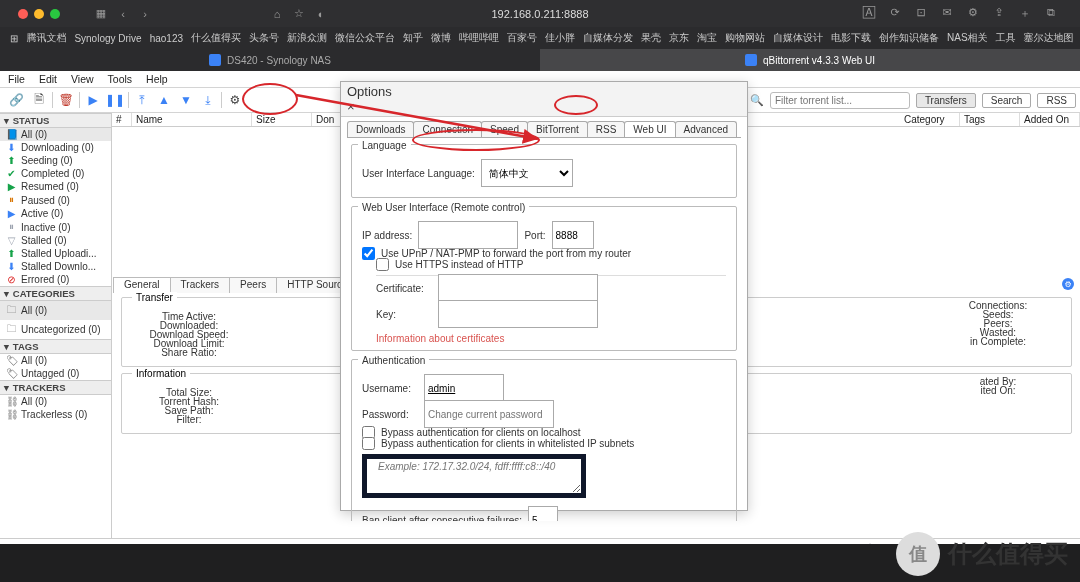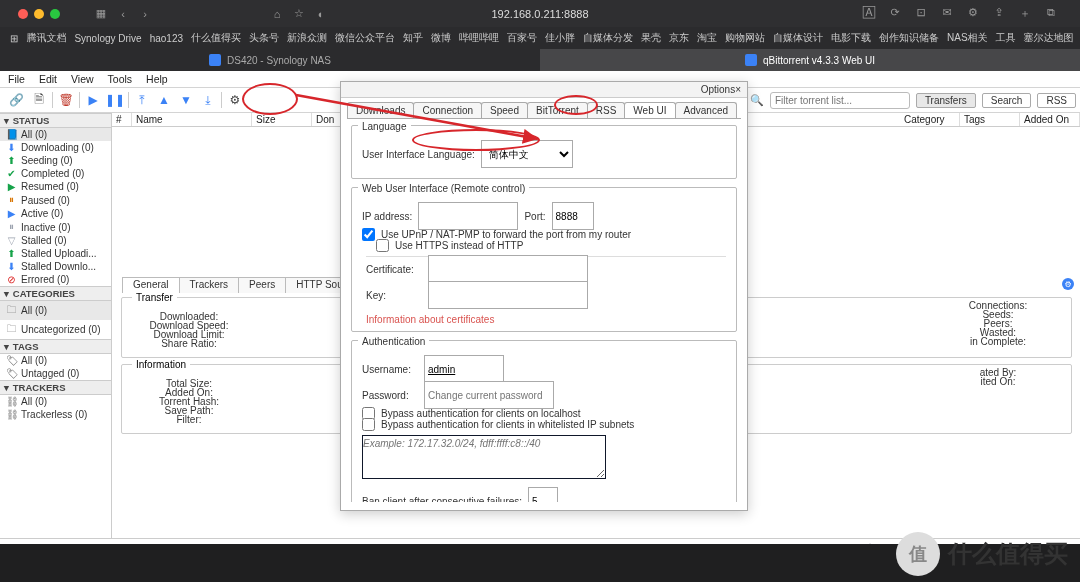--- a/index.html
+++ b/index.html
@@ -44,50 +44,50 @@
 .side-hdr { background: #eee; border-top: 1px solid #ccc; border-bottom: 1px solid #ccc; font-size: 9.5px; font-weight: 600; padding: 1px 4px; color: #444; display: flex; align-items: center; gap: 4px; }
 .side-item { font-size: 10px; padding: 1px 4px 1px 6px; display: flex; align-items: center; gap: 4px; white-space: nowrap; }
 .side-item.sel { background: #e8e8e8; }
 .mi { width: 11px; text-align: center; font-size: 10px; }
 
 
 .tbl-head { position: absolute; left: 112px; right: 0; top: 42px; height: 14px; border-bottom: 1px solid #ccc; display: flex; font-size: 10px; color: #222; }
 .th { border-right: 1px solid #ddd; padding: 0 4px; display: flex; align-items: center; }
 
 
-.detail-tabs { position: absolute; left: 122px; right: 0; top: 206px; height: 16px; display: flex; font-size: 10px; }
+.detail-tabs { position: absolute; left: 113px; right: 0; top: 206px; height: 16px; display: flex; font-size: 10px; }
 .dtab { padding: 1px 10px; border: 1px solid #bbb; background: #f8f8f8; border-bottom: none; margin-right: -1px; }
 .dtab.active { background: #fff; }
 .detail-gear { position: absolute; right: 6px; top: 1px; width: 12px; height: 12px; border-radius: 50%; background: #3b82f6; color: #fff; font-size: 8px; display: flex; align-items: center; justify-content: center; }
 
 
 .detail-body { position: absolute; left: 113px; right: 0; top: 222px; bottom: 0; padding: 4px 8px; font-size: 10px; }
 .grp { border: 1px solid #ccc; border-radius: 2px; margin-bottom: 6px; padding: 6px 10px; }
 .grp-title { position: relative; top: -12px; background: #fff; display: inline; padding: 0 4px; font-size: 10px; color: #000; }
 .row { display: flex; justify-content: space-between; margin-top: -4px; margin-bottom: 2px; }
 .lbl { text-align: center; width: 120px; padding-right: 6px; color: #333; }
 .right-col { position: absolute; right: 10px; top: 6px; }
 .right-col .row { justify-content: flex-end; }
 
 
 .dlg { position: absolute; left: 340px; top: 10px; width: 408px; height: 430px; background: #fff; border: 1px solid #aaa; box-shadow: 0 3px 12px rgba(0,0,0,.2); z-index: 100; }
-.dlg-title { background: #f3f3f3; border-bottom: 1px solid #ccc; padding: 2px 6px; display: flex; justify-content: flex-end; font-size: 10px; }
+.dlg-title { background: #f3f3f3; border-bottom: 1px solid #ccc; padding: 2px 6px; display: flex; justify-content: flex-end; font-size: 13px; flex-direction: column; }
 .dlg-tabs { display: flex; padding: 4px 6px 0; gap: -1px; font-size: 10px; }
 .dlg-tab { padding: 2px 8px; border: 1px solid #aaa; background: #f6f6f6; border-bottom: none; margin-right: -1px; border-radius: 3px 3px 0 0; }
 .dlg-tab.active { background: #fff; position: relative; z-index: 2; }
 .dlg-body { border-top: 1px solid #aaa; margin: 0 6px; padding: 6px 4px; height: calc(100% - 44px); overflow-y: auto; }
 .fs { border: 1px solid #bbb; border-radius: 2px; padding: 8px 10px 6px; margin-bottom: 8px; font-size: 10.5px; }
 .fs-title { position: relative; top: -14px; left: -4px; background: #fff; padding: 0 4px; display: inline; font-size: 10px; }
 .fs .frow { display: flex; align-items: center; gap: 6px; margin-top: -6px; margin-bottom: 4px; }
 .fs label { font-size: 10px; }
 .fs input[type=text], .fs select { font-size: 10px; height: 28px; border: 1px solid #aaa; padding: 0 3px; }
 .sel-lang { background: #fff; border: 1px solid #2563eb; width: 92px; }
 .link { color: #d9534f; font-size: 10px; }
 .pw { color: #aaa; }
-.ta { width: 244px; height: 44px; border: 1px solid #0f172a; font-size: 10px; color: #aaa; font-style: italic; padding: 2px 0; }
+.ta { width: 224px; height: 44px; border: 5px solid #0f172a; font-size: 10px; color: #aaa; font-style: italic; padding: 2px 11px; }
 
 
 .statusbar { position: absolute; bottom: 0; left: 0; right: 0; height: 20px; border-top: 1px solid #ccc; display: flex; align-items: center; justify-content: flex-end; gap: 18px; padding: 0 18px; font-size: 10px; color: #444; background: #fff; }
 
 
 .anno-ellipse { position: absolute; border: 2px solid #d7262b; border-radius: 50%; pointer-events: none; z-index: 200; }
 .anno-arrow { position: absolute; z-index: 200; pointer-events: none; }
 
 
 .wm { position: absolute; right: 12px; bottom: 6px; display: flex; align-items: center; gap: 8px; z-index: 300; }
@@ -302,20 +302,23 @@
     <div class="dtab">Peers</div>
     <div class="dtab">HTTP Sources</div>
     <div class="dtab">Content</div>
     <div class="detail-gear">⚙</div>
   </div>
 
   <div class="detail-body">
     <div class="grp" style="position:relative">
       <span class="grp-title">Transfer</span>
       <div class="row">
+          <span class="lbl">Time Active:</span>
+        </div>
+      <div class="row">
           <span class="lbl">Downloaded:</span>
         </div>
       <div class="row">
           <span class="lbl">Download Speed:</span>
         </div>
       <div class="row">
           <span class="lbl">Download Limit:</span>
         </div>
       <div class="row">
           <span class="lbl">Share Ratio:</span>
@@ -335,23 +338,20 @@
           </div>
         <div class="row">
             <span class="lbl">in Complete:</span>
           </div>
       </div>
     </div>
     <div class="grp" style="position:relative">
       <span class="grp-title">Information</span>
       <div class="row">
           <span class="lbl">Total Size:</span>
-        </div>
-      <div class="row">
-          <span class="lbl">Added On:</span>
         </div>
       <div class="row">
           <span class="lbl">Torrent Hash:</span>
         </div>
       <div class="row">
           <span class="lbl">Save Path:</span>
         </div>
       <div class="row">
           <span class="lbl">Filter:</span>
         </div>
@@ -397,21 +397,21 @@
           <input type="text" style="width: 42px;" value="8888">
         </div>
         <div class="frow">
             <input type="checkbox" checked="" style="">
             <label>Use UPnP / NAT-PMP to forward the port from my router</label>
           </div>
         <div class="frow" style="margin-left:14px">
             <input type="checkbox" style="">
             <label>Use HTTPS instead of HTTP</label>
           </div>
-        <div style="margin-left:4px; border-top:1px solid #ddd; padding-top:4px">
+        <div style="margin-left:14px; border-top:1px solid #ddd; padding-top:4px">
           <div class="frow">
               <label style="width:56px">Certificate:</label>
               <input type="text" style="width: 160px;">
             </div>
           <div class="frow">
               <label style="width:56px">Key:</label>
               <input type="text" style="width: 160px;">
             </div>
           <a class="link">Information about certificates</a>
         </div>

